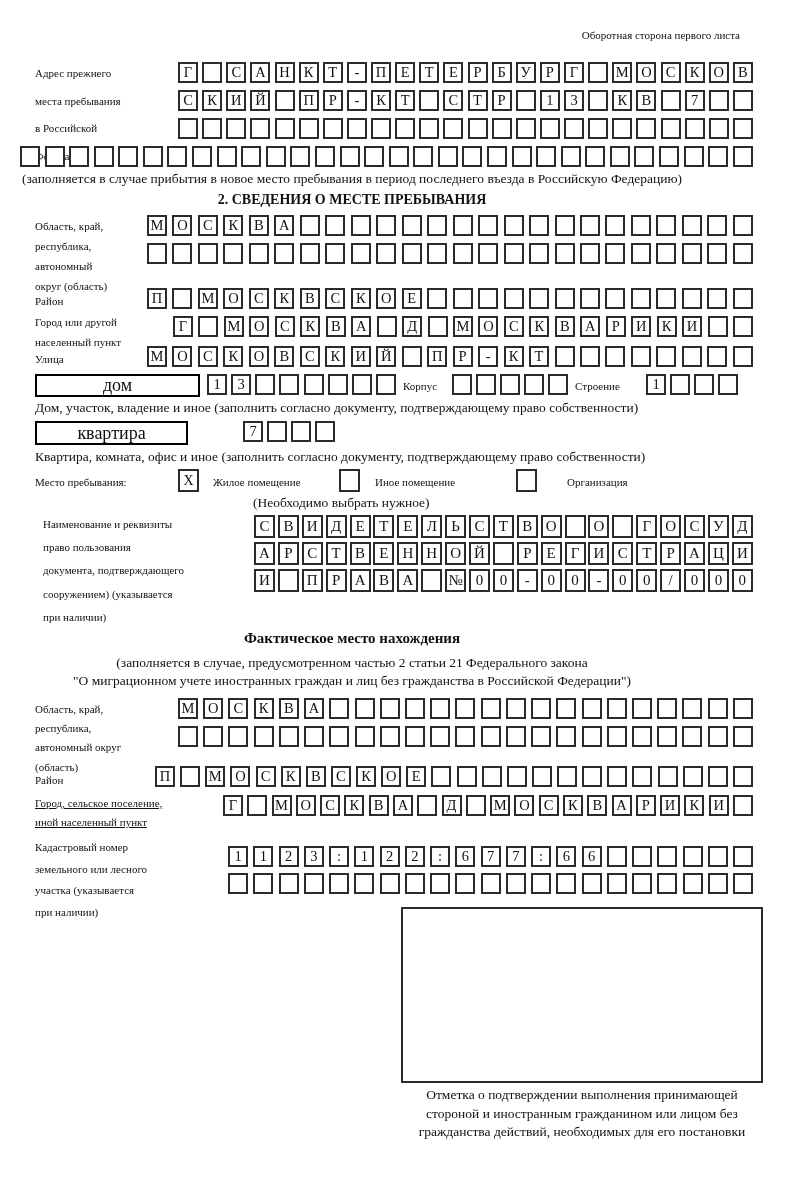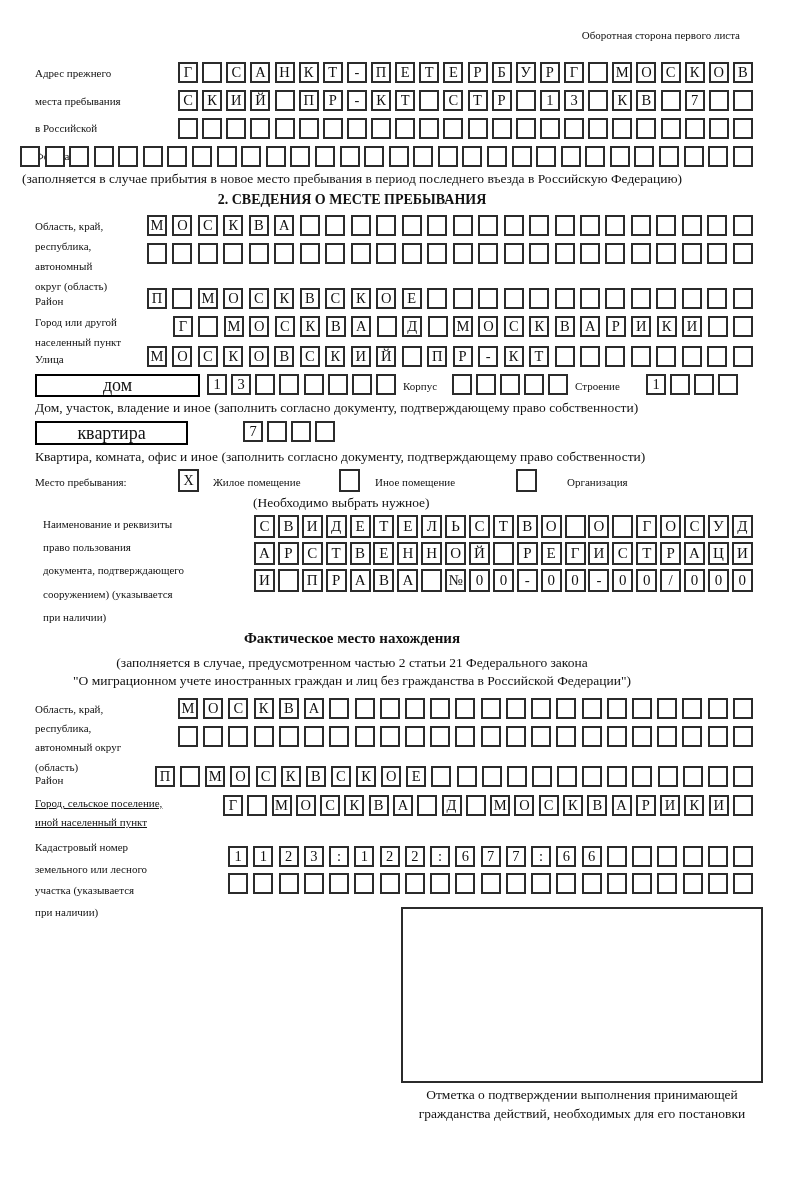--- a/index.html
+++ b/index.html
@@ -596,14 +596,15 @@
     <div class="cell"></div>
     <div class="cell"></div>
     <div class="cell"></div>
     <div class="cell"></div>
     <div class="cell"></div>
   </div>
 
 <div class="abs stampbox" style="left:401px;top:907px;width:362px;height:176px;"></div>
 <div class="abs cap" style="left:385px;top:1086px;width:394px;">
   <div>Отметка о подтверждении выполнения принимающей</div>
+  <div>стороной и иностранным гражданином или лицом без</div>
   <div>гражданства действий, необходимых для его постановки</div>
 </div>
 
 </body></html>

